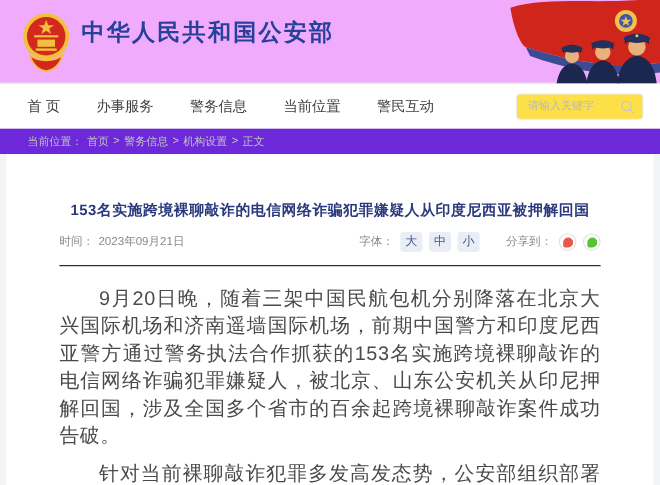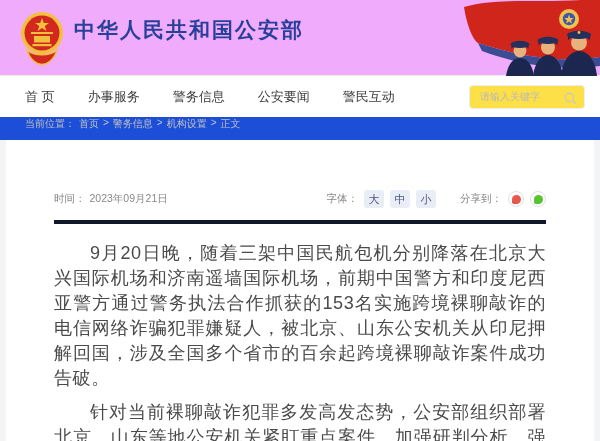--- a/index.html
+++ b/index.html
@@ -42,38 +42,38 @@
   .search-box input {
     border: 0; background: transparent; outline: none; width: 88px;
     padding: 0 0 0 10px; font-size: 10px; color: #666;
     font-family: "Liberation Sans", sans-serif;
   }
   .search-box input::placeholder { color: #b9b9b9; }
   .search-icon { position: absolute; right: 7px; top: 5px; width: 13px; height: 13px; cursor: pointer; }
 
   
   .breadcrumb-band {
-    height: 23px; background: #1d4ed8; display: flex; align-items: flex-start;
+    height: 23px; background: #6d28d9; display: flex; align-items: center;
     padding-left: 25px; font-size: 10px; color: #c2c2c2;
   }
   .breadcrumb-band span { margin-right: 4px; white-space: nowrap; }
   .crumb-link { cursor: pointer; }
 
   
   .content-card {
     background: #fff; margin: 0 6px; min-height: 302px; padding: 0 48px;
   }
   .article-title { text-align: center; padding-top: 42px; }
   .title-line {
     font-size: 13.5px; font-weight: bold; color: #2b3a7e;
     line-height: 1.35; margin-bottom: 11px; letter-spacing: 0.5px;
   }
   .meta-row {
     margin-top: 8px; display: flex; align-items: center;
-    padding-bottom: 12px; border-bottom: 4px solid #0f172a;
+    padding-bottom: 12px; border-bottom: 1px solid #0f172a;
     font-size: 10.5px; color: #888;
   }
   .meta-left { display: flex; align-items: center; gap: 4px; }
   .meta-right { margin-left: auto; display: flex; align-items: center; gap: 6px; }
   .font-size-btn {
     display: inline-block; width: 20px; height: 18px; line-height: 18px;
     text-align: center; background: #e9edf6; color: #4a5680;
     border-radius: 3px; font-size: 11px; cursor: pointer;
   }
   .share-label { margin-left: 18px; }
@@ -142,21 +142,21 @@
       </g>
     </svg>
   </span>
 </div>
 
 <div class="nav-bar">
   <div class="nav-items">
     <span class="nav-item">首 页</span>
     <span class="nav-item">办事服务</span>
     <span class="nav-item">警务信息</span>
-    <span class="nav-item">公安要闻</span>
+    <span class="nav-item">当前位置</span>
     <span class="nav-item">警民互动</span>
   </div>
   <div class="search-box">
     <input type="text" placeholder="请输入关键字" style="">
     <span class="search-icon">
       <svg width="13" height="13" viewBox="0 0 13 13">
         <circle cx="5.4" cy="5.4" r="4.2" fill="none" stroke="#c8c8c8" stroke-width="1.2"></circle>
         <line x1="8.6" y1="8.6" x2="12" y2="12" stroke="#c8c8c8" stroke-width="1.2"></line>
       </svg>
     </span>
@@ -170,20 +170,21 @@
   <span class="crumb-link">警务信息</span>
   <span>&gt;</span>
   <span class="crumb-link">机构设置</span>
   <span>&gt;</span>
   <span>正文</span>
 </div>
 
 <div class="content-card">
 
   <div class="article-title">
+    <div class="title-line">153名实施跨境裸聊敲诈的电信网络诈骗犯罪嫌疑人从印度尼西亚被押解回国</div>
   </div>
 
   <div class="meta-row">
     <div class="meta-left">
       <span>时间：</span>
       <span>2023年09月21日</span>
     </div>
     <div class="meta-right">
       <span>字体：</span>
       <span class="font-size-btn">大</span>

